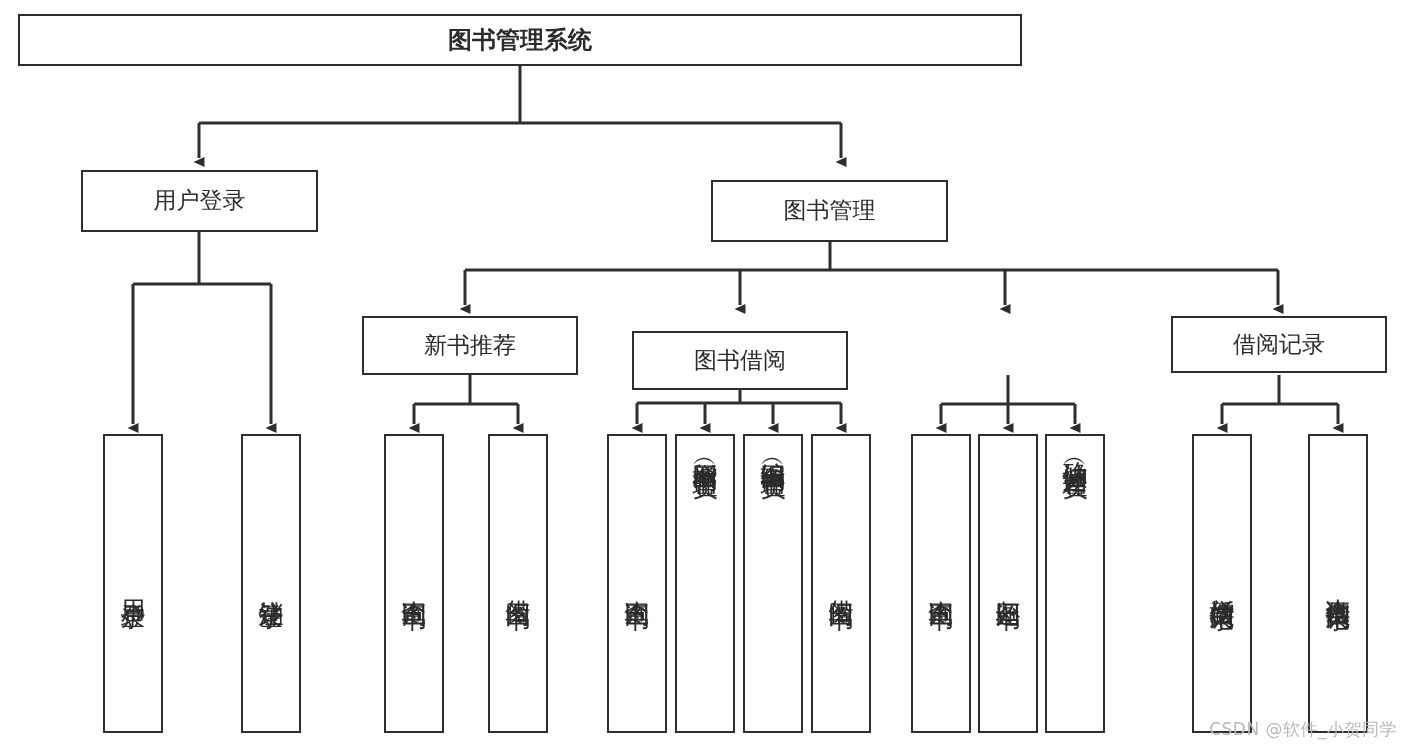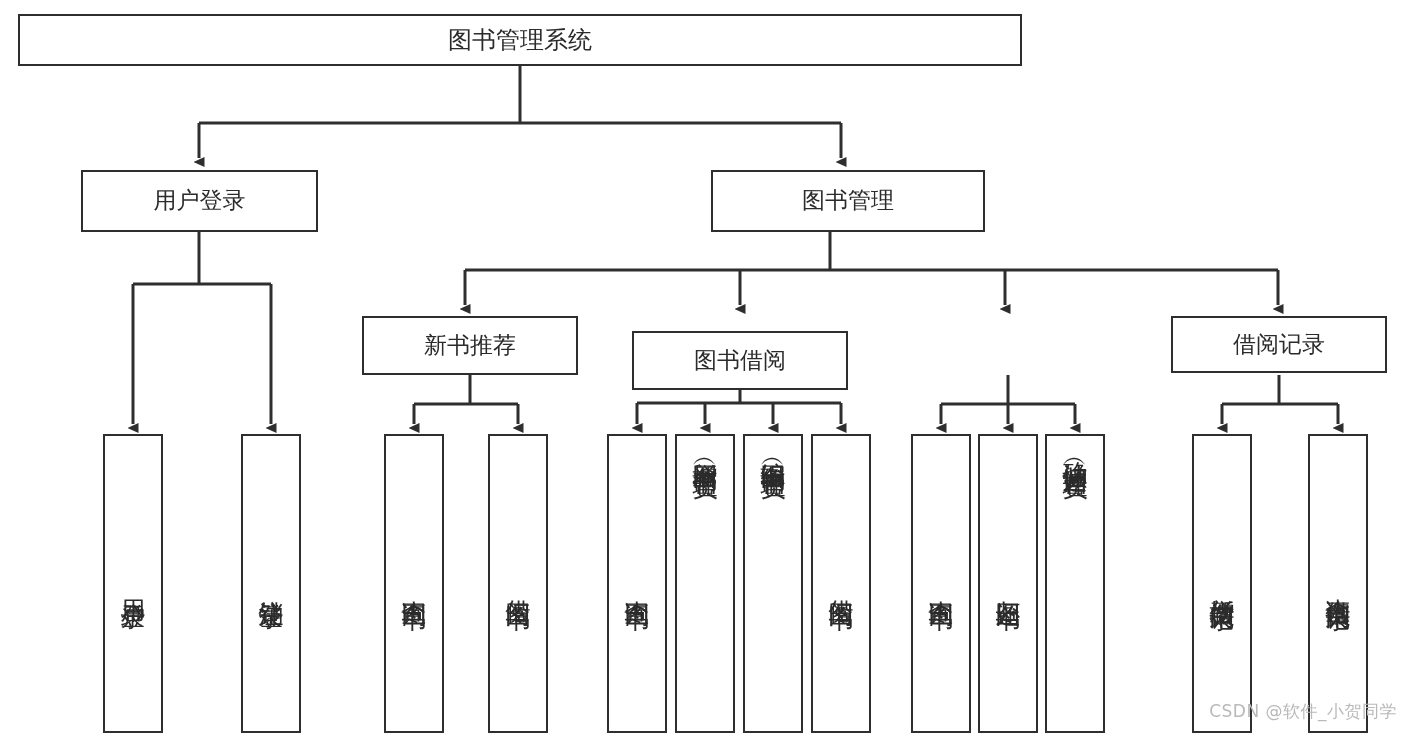--- a/index.html
+++ b/index.html
@@ -64,21 +64,21 @@
     white-space: nowrap;
   }
   
   .node.vert.center-text {
     align-items: center;
     padding-top: 0;
   }
   #watermark {
     position: absolute;
     right: 8px;
-    bottom: 24px;
+    bottom: 6px;
     font-size: 17px;
     color: #b9b9b9;
     letter-spacing: 0.5px;
     white-space: nowrap;
   }
 </style>
 </head>
 <body>
 
 <div id="canvas">
@@ -126,29 +126,29 @@
       <path d="M1008,404 L1008,424" marker-end="url(#arrow)"></path>
       <path d="M1075,404 L1075,424" marker-end="url(#arrow)"></path>
 
       <path d="M1279,375 L1279,404"></path>
       <path d="M1222,404 L1338,404"></path>
       <path d="M1222,404 L1222,424" marker-end="url(#arrow)"></path>
       <path d="M1338,404 L1338,424" marker-end="url(#arrow)"></path>
     </g>
   </svg>
 
-  <div class="node horiz root" style="left:18px; top:14px; width:1004px; height:52px;">
+  <div class="node horiz root" style="left:18px; top:14px; width:1004px; height:52px;font-weight:bold;">
     <span class="node-label">图书管理系统</span>
   </div>
 
   <div class="node horiz" style="left:81px; top:170px; width:237px; height:62px;">
     <span class="node-label">用户登录</span>
   </div>
 
-  <div class="node horiz" style="left:711px; top:170px; width:274px; height:62px;">
+  <div class="node horiz" style="left:711px; top:180px; width:237px; height:62px;">
     <span class="node-label">图书管理</span>
   </div>
 
   <div class="node horiz" style="left:362px; top:316px; width:216px; height:59px;">
     <span class="node-label">新书推荐</span>
   </div>
 
   <div class="node horiz" style="left:632px; top:316px; width:216px; height:59px;margin-top:15px;">
     <span class="node-label">图书借阅</span>
   </div>

